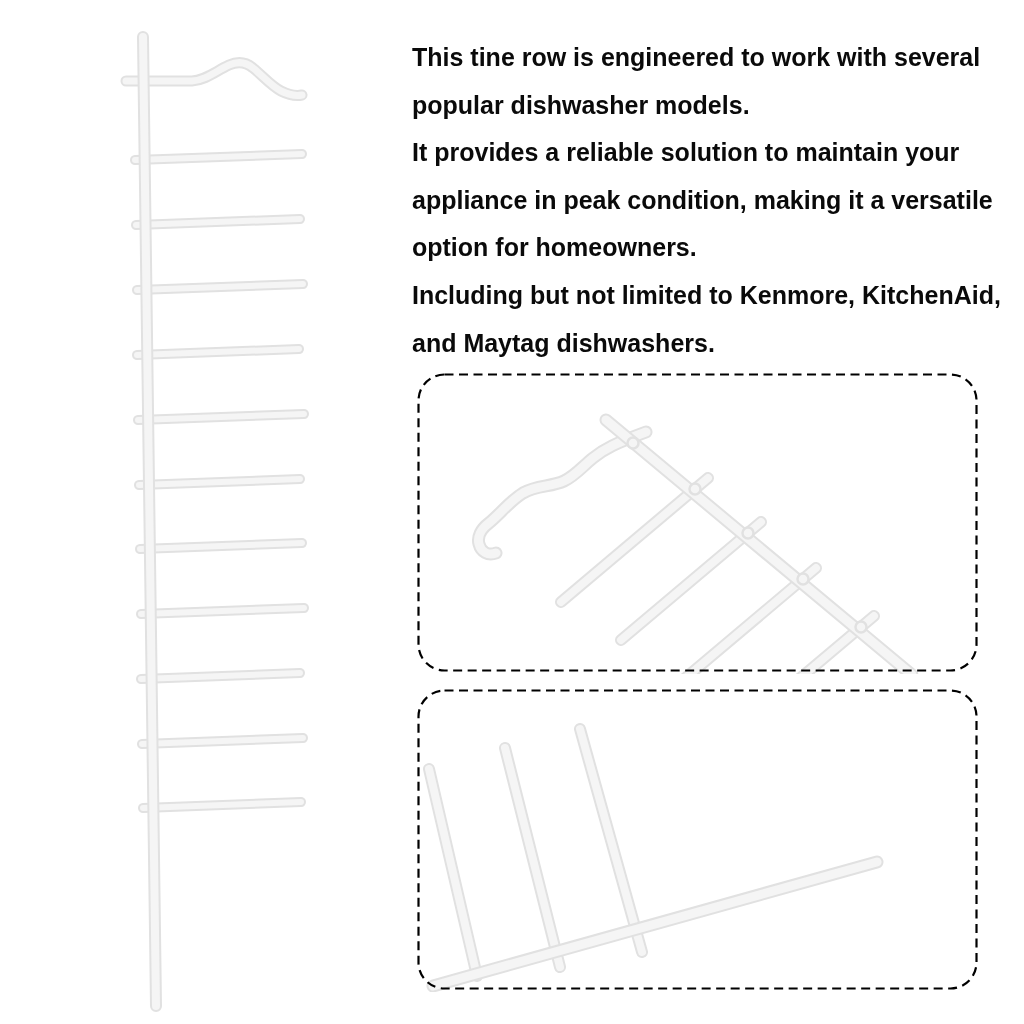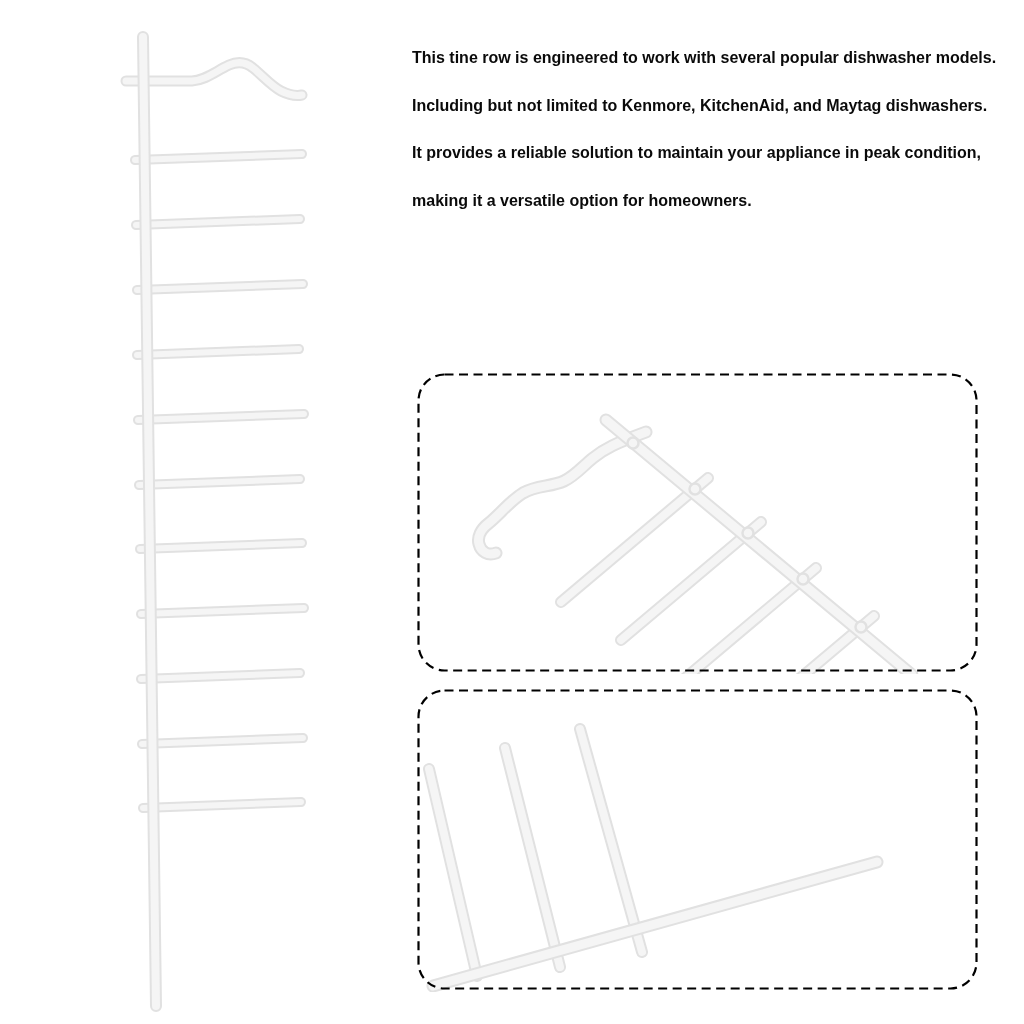--- a/index.html
+++ b/index.html
@@ -15,21 +15,21 @@
     background:var(--background);
     overflow:hidden;
     font-family:"Liberation Sans", sans-serif;
     position:relative;
   }
   .canvas{position:absolute;inset:0;}
   .full-view{position:absolute;left:0;top:0;width:1024px;height:1024px;}
   .desc{
     position:absolute;left:412px;top:34px;width:604px;
     color:var(--text);
-    font-size:16px;font-weight:bold;line-height:47.6px;
+    font-size:25px;font-weight:bold;line-height:47.6px;
   }
   .desc p{margin:0;}
   .detail-box{position:absolute;}
   .detail-box svg{display:block;width:100%;height:100%;}
   .box-top{left:416px;top:372px;width:564px;height:302px;}
   .box-bottom{left:416px;top:688px;width:564px;height:304px;}
   
   .wo{stroke:var(--wire-outline);fill:none;stroke-linecap:round;}
   .wf{stroke:var(--wire-fill);fill:none;stroke-linecap:round;}
   .o12{stroke-width:12px;} .f8{stroke-width:8px;}
@@ -77,22 +77,22 @@
       <path class="wf f7" d="M126,81 L192,81 C206,80 216,71 229,65 C238,61 246,62 253,68 C262,75 271,86 281,91 C289,95 297,96 302,95"></path>
     </g>
     <g>
       <line class="wo o12" x1="143" y1="37" x2="156" y2="1006"></line>
       <line class="wf f8" x1="143" y1="37" x2="156" y2="1006"></line>
     </g>
   </svg>
 
   <div class="desc">
     <p>This tine row is engineered to work with several popular dishwasher models.</p>
+    <p>It provides a reliable solution to maintain your appliance in peak condition, making it a versatile option for homeowners.</p>
     <p>Including but not limited to Kenmore, KitchenAid, and Maytag dishwashers.</p>
-    <p>It provides a reliable solution to maintain your appliance in peak condition, making it a versatile option for homeowners.</p>
   </div>
 
   <div class="detail-box box-top">
     <svg viewBox="416 372 564 302">
       <g>
         <line class="wo o12" x1="708" y1="478" x2="561" y2="602"></line>
           <line class="wf f8" x1="708" y1="478" x2="561" y2="602"></line>
         <line class="wo o12" x1="761" y1="522" x2="621" y2="640"></line>
           <line class="wf f8" x1="761" y1="522" x2="621" y2="640"></line>
         <line class="wo o12" x1="816" y1="568" x2="676" y2="686"></line>

